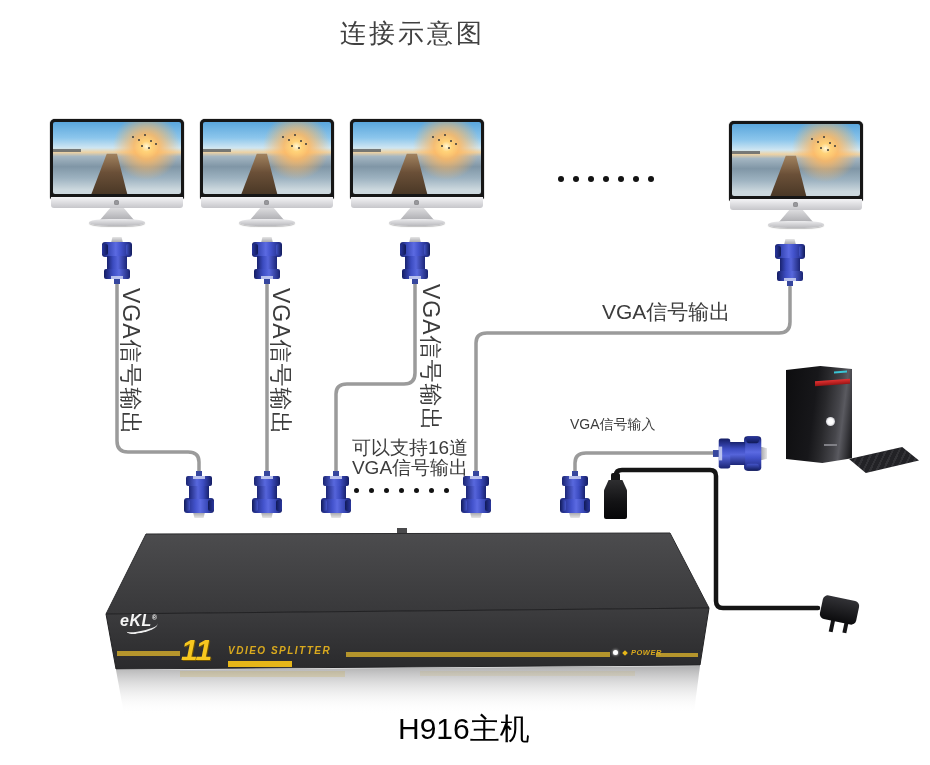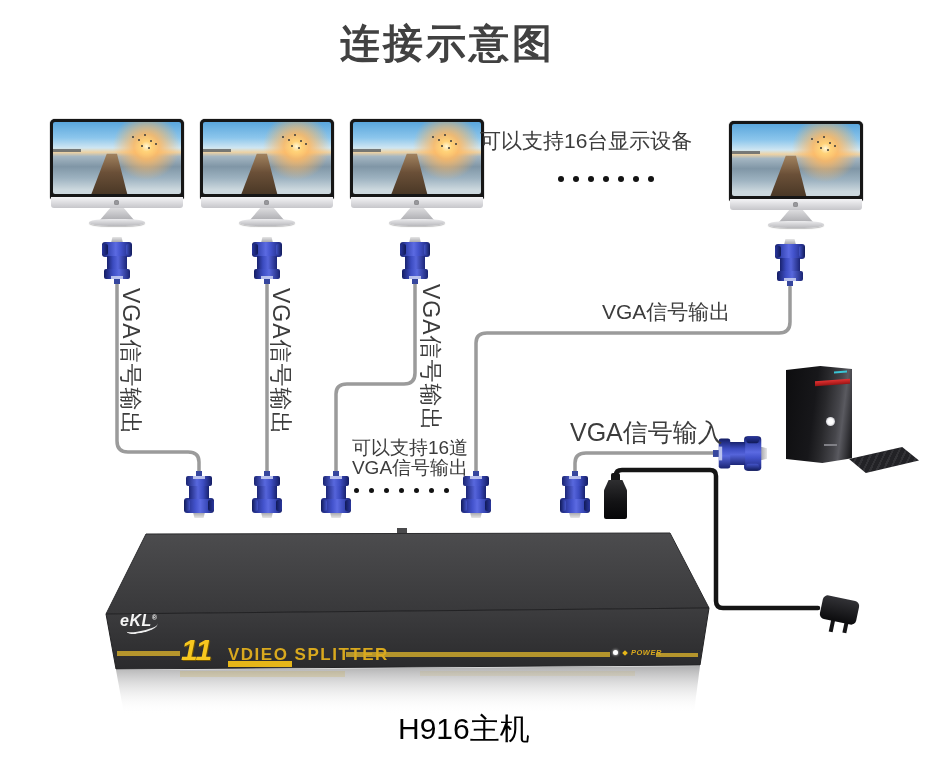--- a/index.html
+++ b/index.html
@@ -4,27 +4,27 @@
 <style>
   html,body{margin:0;padding:0;background:#fff;}
   #canvas{
     position:relative;width:930px;height:765px;margin:0 auto;overflow:hidden;
     background:#fff;
     font-family:"Liberation Sans","DejaVu Sans",sans-serif;
     color:#3a3a3a;
   }
   .abs{position:absolute;}
   .txt{white-space:nowrap;z-index:4;}
-  #title{left:340px;top:16px;font-size:40px;letter-spacing:3px;color:#414141;font-weight:700;}
+  #title{left:340px;top:16px;font-size:26px;letter-spacing:3px;color:#414141;font-weight:400;}
   #subtitle{left:198px;top:78px;font-size:21px;color:#3c3c3c;letter-spacing:.5px;}
   #support-displays{left:480px;top:127px;font-size:21px;color:#3c3c3c;}
   .vlabel{font-size:23px;color:#3c3c3c;transform-origin:left top;transform:rotate(90deg);letter-spacing:1px;}
   #vga-out-h{left:602px;top:298px;font-size:21px;color:#3c3c3c;}
   #channels{left:340px;top:438px;width:140px;text-align:center;font-size:19px;line-height:20px;color:#3c3c3c;z-index:4;}
-  #vga-in{left:570px;top:416px;font-size:25px;color:#3c3c3c;}
+  #vga-in{left:570px;top:416px;font-size:14px;color:#3c3c3c;}
   #power-in{left:743px;top:572px;font-size:24px;color:#383838;}
   #source-caption{left:753px;top:472px;font-size:17px;font-weight:bold;line-height:20px;color:#333;z-index:4;}
   #host-caption{left:398px;top:709px;font-size:30px;font-weight:500;color:#000000;}
 
   .dotrow{display:flex;align-items:center;z-index:4;}
   .dotrow .dot{border-radius:50%;background:#131313;}
   #dots-top .dot{width:6px;height:6px;margin-right:9px;}
   #dots-mid .dot{width:5px;height:5px;margin-right:10px;}
 
   
@@ -61,21 +61,21 @@
   .vga .boot{position:absolute;left:12px;top:42px;width:6px;height:5px;background:#36469e;}
   .vga.down{transform:rotate(180deg);}
   .vga.right{transform:rotate(90deg) scale(1.15);}
 
   
   .devtxt{z-index:5;}
   #brand{left:120px;top:612px;font-size:16px;font-weight:bold;font-style:italic;color:#f4f4f4;letter-spacing:.5px;}
   #brand .r{font-size:7px;vertical-align:super;}
   #brand-swoosh{left:126px;top:622px;width:32px;height:9px;border-bottom:2px solid #eee;border-radius:0 0 90% 45%;transform:rotate(-8deg);z-index:5;}
   #model16{left:181px;top:633px;font-size:30px;font-weight:bold;font-style:italic;color:#f7c71f;text-shadow:1px 1px 0 #6e5200;z-index:5;}
-  #paneltxt{left:228px;top:645px;font-size:17px;font-weight:bold;color:#d9a91e;letter-spacing:1.5px;z-index:5;}
+  #paneltxt{left:228px;top:645px;font-size:10px;font-weight:bold;color:#d9a91e;letter-spacing:1.5px;z-index:5;font-style:italic;}
   #panel-badge{left:228px;top:661px;width:64px;height:6px;background:#e6b619;z-index:5;}
   #led{left:613px;top:650px;width:5px;height:5px;border-radius:50%;background:#fff;box-shadow:0 0 3px #fff;z-index:5;}
   #led2{left:623px;top:651px;width:4px;height:4px;background:#e6b619;transform:rotate(45deg);z-index:5;}
   #powerlbl{left:631px;top:648px;font-size:7.5px;font-weight:bold;font-style:italic;color:#d9a91e;letter-spacing:.5px;z-index:5;}
 
   
   #tower{left:786px;top:366px;width:66px;height:97px;z-index:2;
     clip-path:polygon(0 4%,52% 0,100% 3%,100% 95%,55% 100%,0 96%);
     background:linear-gradient(97deg,#0d0d0f 0%,#17171a 42%,#28282b 56%,#46464b 74%,#5a5a60 81%,#1b1b1e 97%);}
   #tower .stripe{position:absolute;left:44%;right:3%;top:14px;height:5px;background:linear-gradient(180deg,#e23232,#9a1414);transform:skewY(-4deg);}
@@ -138,21 +138,20 @@
     <polygon points="106,614 709,608 700,665 116,669" fill="url(#gFront)" stroke="#232325" stroke-width="1"></polygon>
 
     <g fill="#b5952c">
       <polygon points="117,651 180,651 180,656 117,656"></polygon>
       <polygon points="346,652 610,652 610,657 346,657"></polygon>
       <polygon points="656,653 698,653 698,657 656,657"></polygon>
     </g>
   </svg>
 
   <div class="abs txt" id="title">连接示意图</div>
-  <div class="abs txt" id="support-displays">可以支持16台显示设备</div>
 
   <div class="abs monitor" style="left:50px;top:119px;">
     <div class="bezel"></div>
     <div class="screen">
         <div class="land"></div>
         <div class="pier"></div>
         <div class="birds"></div>
       </div>
     <div class="chin"></div>
       <div class="cam"></div>

